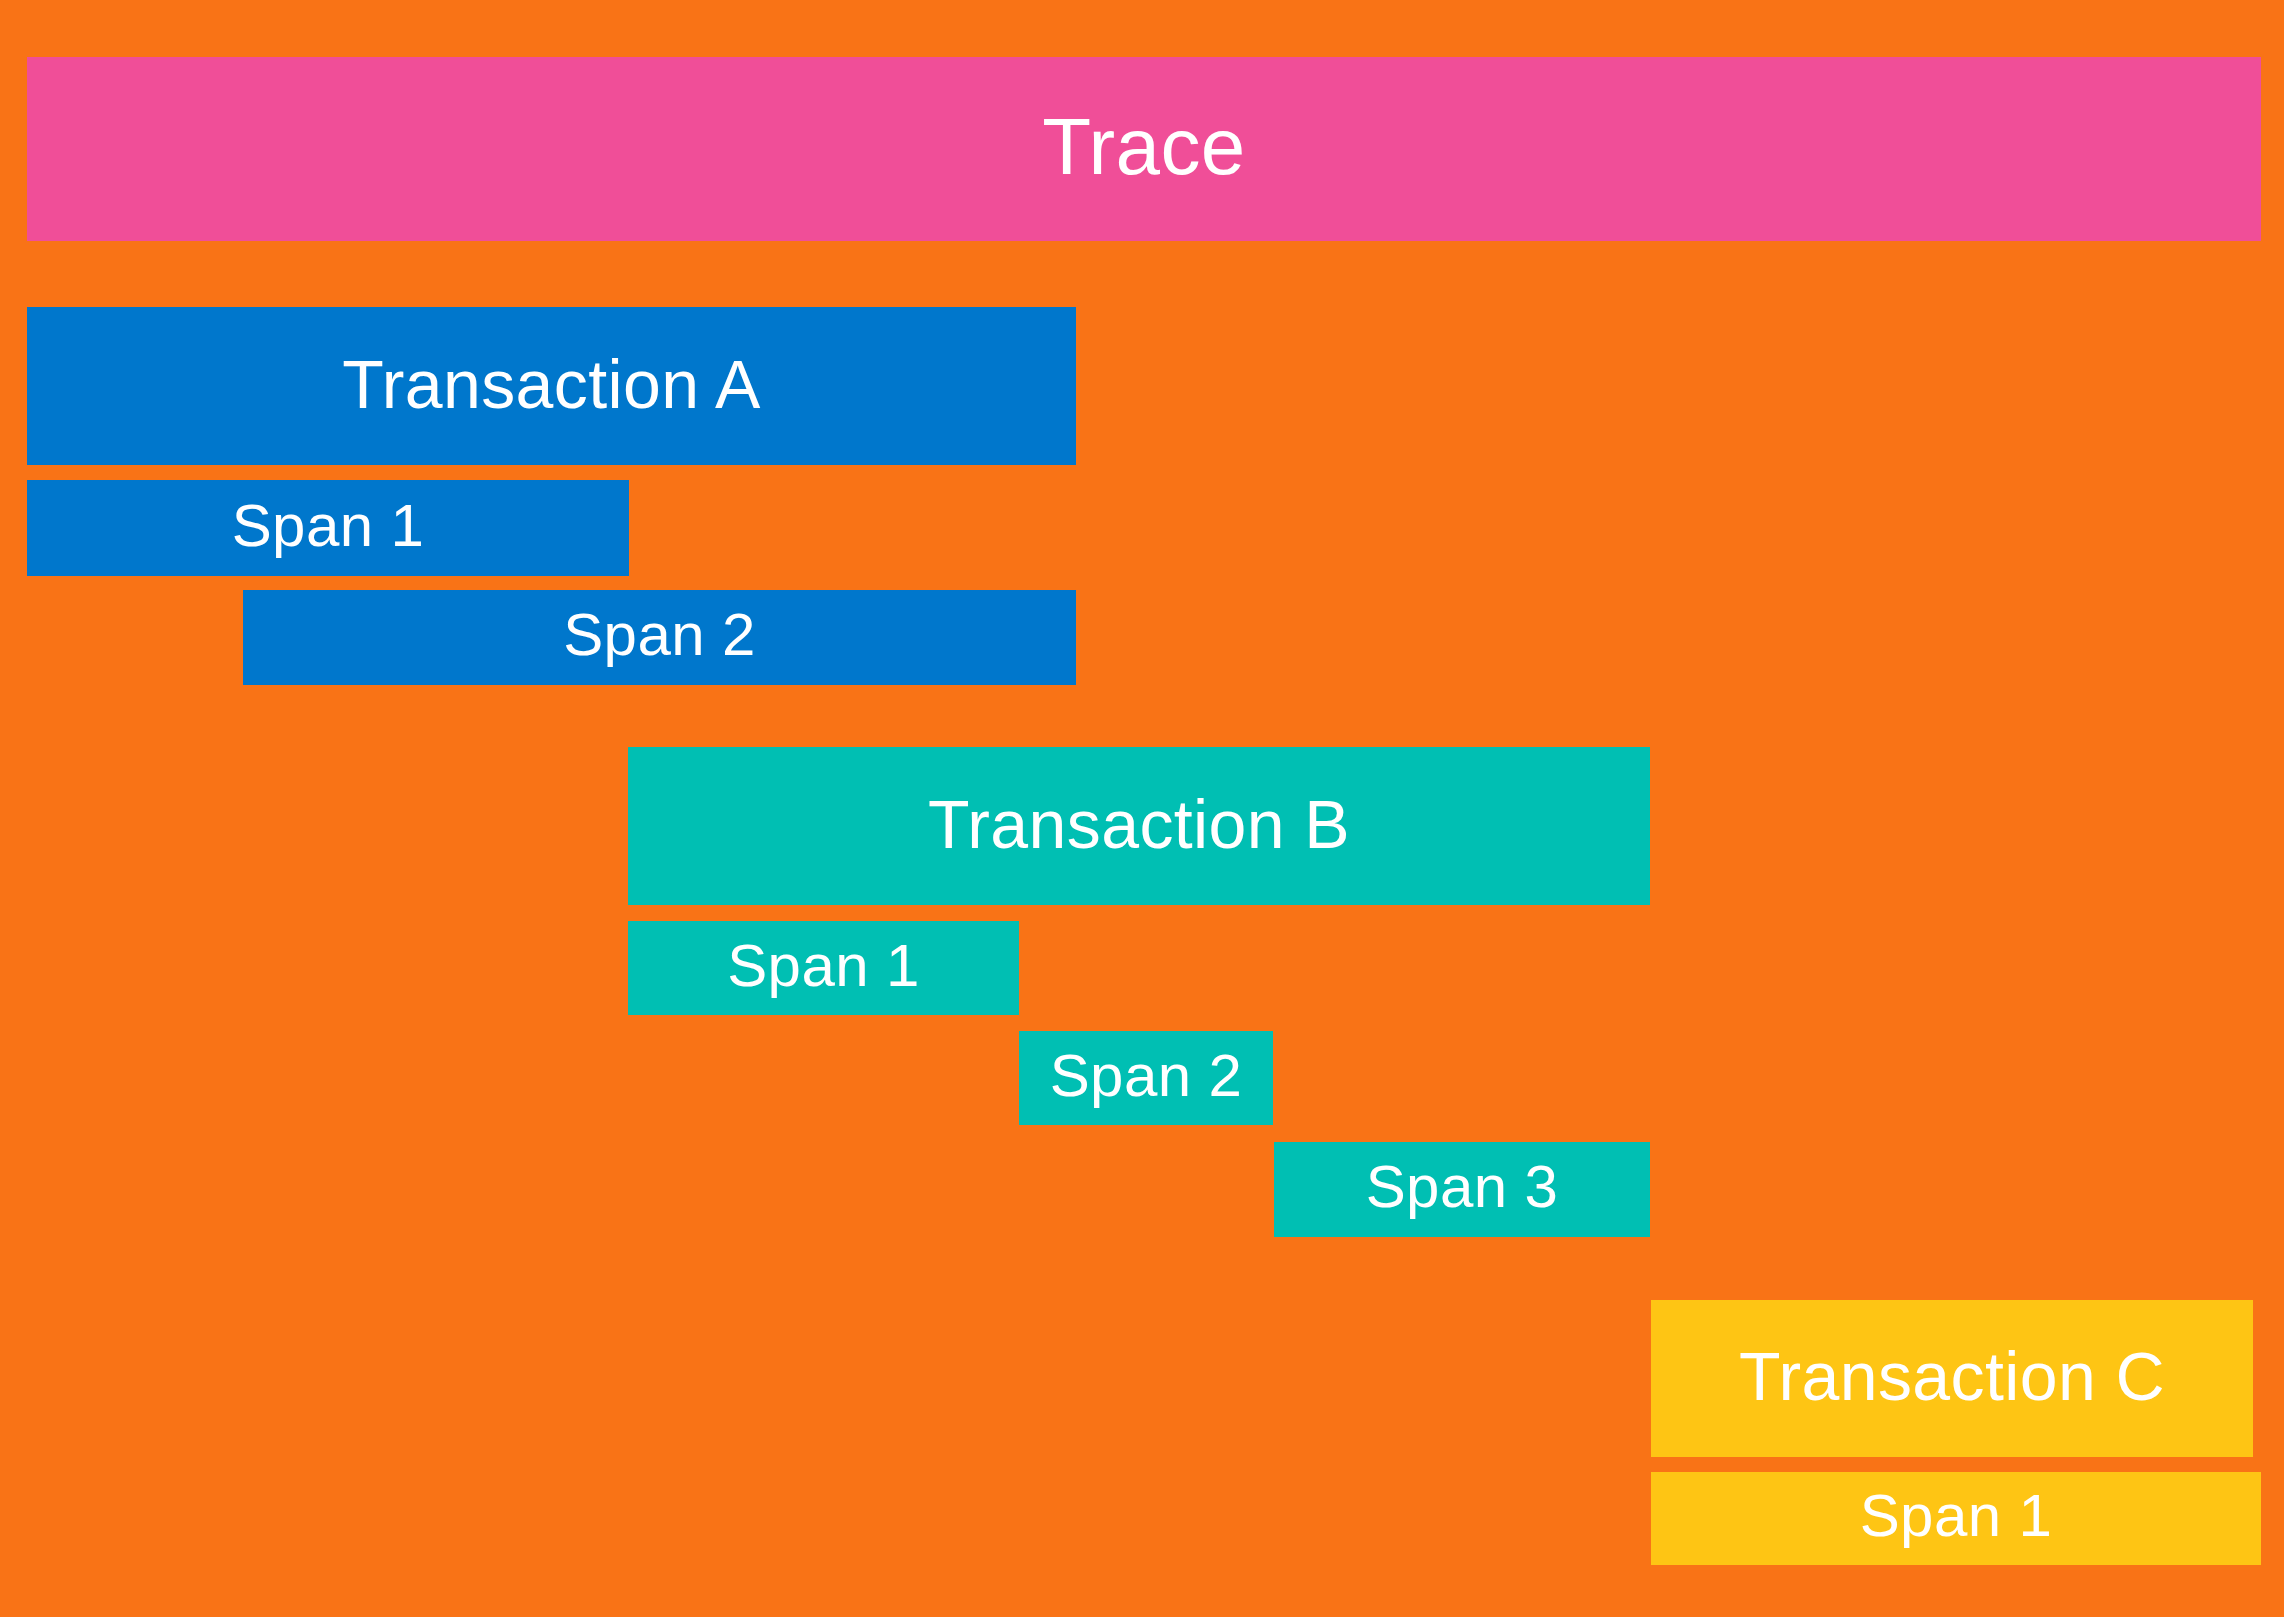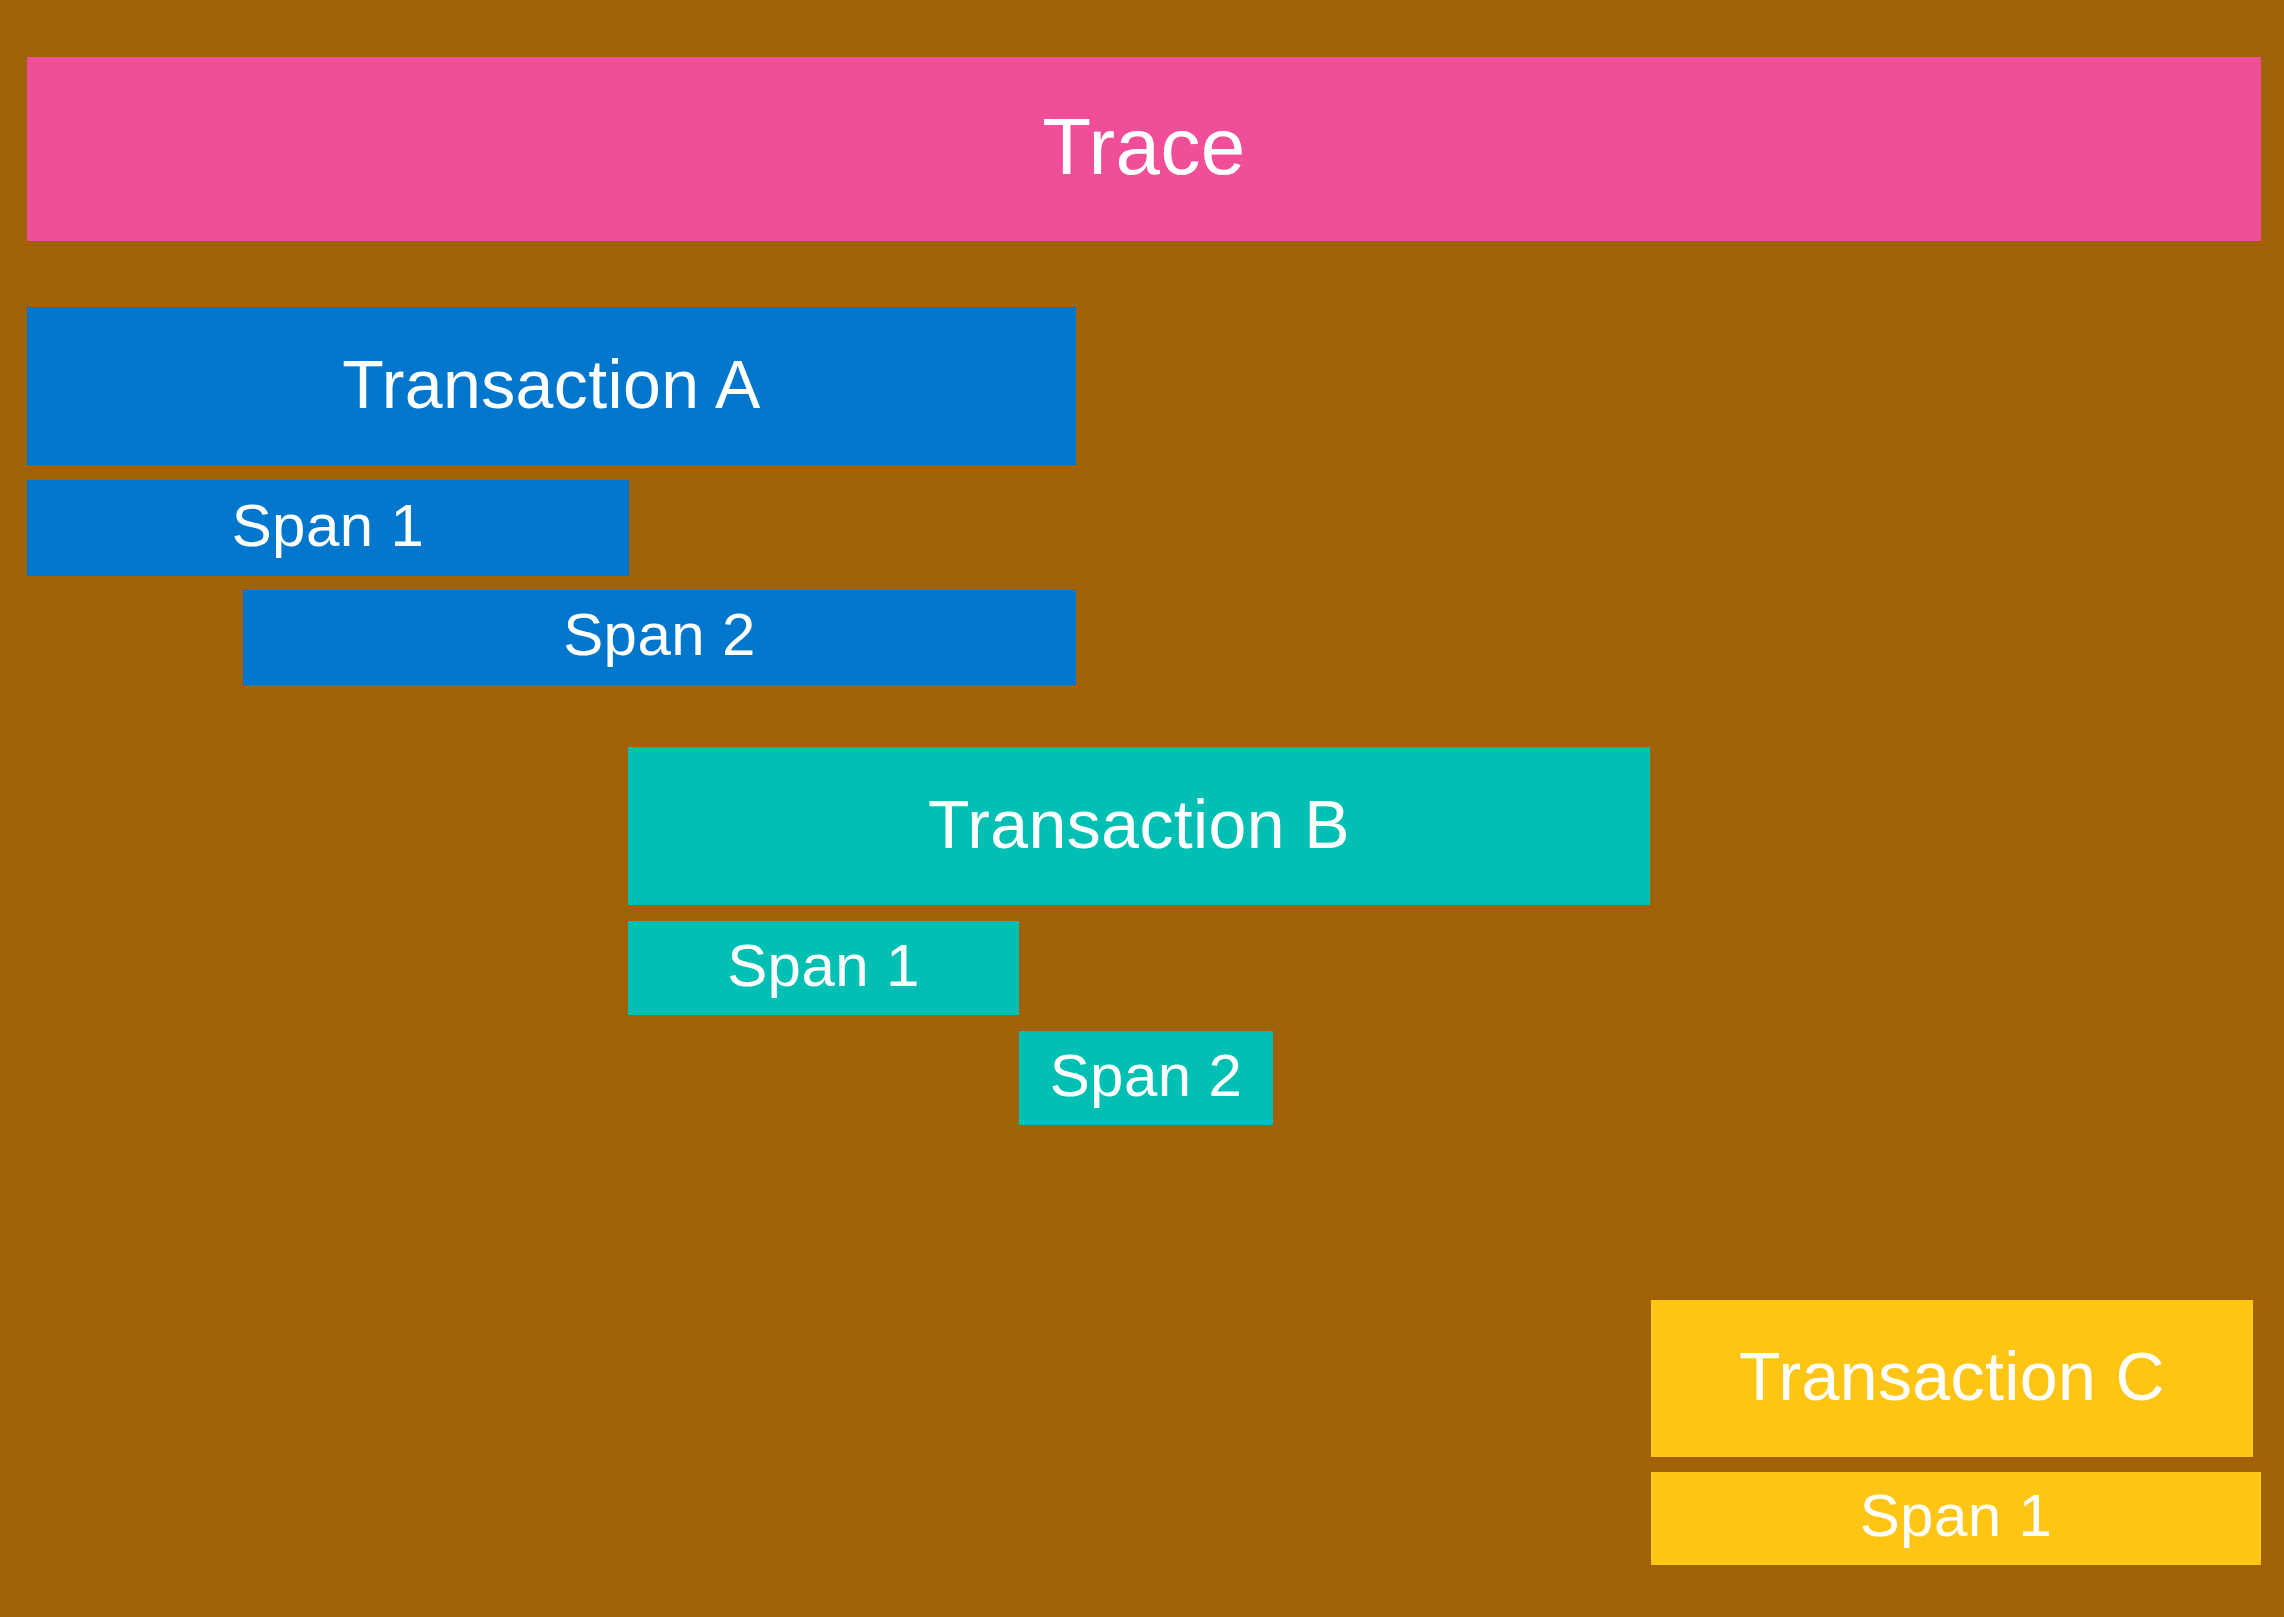--- a/index.html
+++ b/index.html
@@ -33,21 +33,21 @@
     line-height: 1;
     padding-bottom: 4.7px; 
   }
   .bar--trace .bar-label { font-size: 80px; }
   .bar--transaction .bar-label { font-size: 68px; }
   .bar--span .bar-label { font-size: 60px; }
 </style>
 </head>
 <body>
 
-<div class="canvas" style="background: #a16207; color: rgb(255, 255, 255);">
+<div class="canvas" style="background: #f97316; color: rgb(255, 255, 255);">
 
   <div class="bar bar--trace" style="left: 27px; top: 57px; width: 2234px; height: 184px; background: rgb(240, 78, 152);">
     <span class="bar-label">Trace</span>
   </div>
 
   <div class="bar bar--transaction" style="left: 27px; top: 307px; width: 1049px; height: 158px; background: rgb(0, 119, 204);">
     <span class="bar-label">Transaction A</span>
   </div>
 
   <div class="bar bar--span" style="left: 27px; top: 480px; width: 602px; height: 96px; background: rgb(0, 119, 204);">
@@ -63,20 +63,23 @@
   </div>
 
   <div class="bar bar--span" style="left: 628px; top: 921px; width: 391px; height: 94px; background: rgb(0, 191, 179);">
     <span class="bar-label">Span 1</span>
   </div>
 
   <div class="bar bar--span" style="left: 1019px; top: 1031px; width: 254px; height: 94px; background: rgb(0, 191, 179);">
     <span class="bar-label">Span 2</span>
   </div>
 
+  <div class="bar bar--span" style="left: 1274px; top: 1142px; width: 376px; height: 95px; background: rgb(0, 191, 179);">
+    <span class="bar-label">Span 3</span>
+  </div>
 
   <div class="bar bar--transaction" style="left: 1651px; top: 1300px; width: 602px; height: 157px; background: rgb(254, 197, 20);">
     <span class="bar-label">Transaction C</span>
   </div>
 
   <div class="bar bar--span" style="left: 1651px; top: 1472px; width: 610px; height: 93px; background: rgb(254, 197, 20);">
     <span class="bar-label">Span 1</span>
   </div>
 
 </div>

